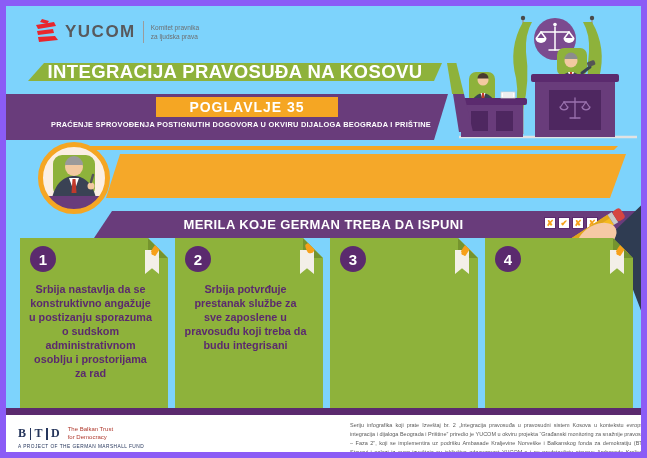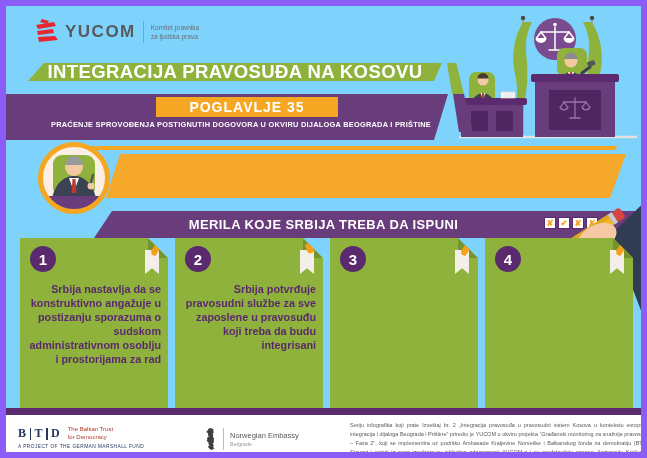--- a/index.html
+++ b/index.html
@@ -70,21 +70,21 @@
   .card-ribbon{position:absolute;top:12px;right:9px;width:14px;height:24px;background:#f3efe8;
     clip-path:polygon(0 0,100% 0,100% 100%,50% 76%,0 100%);}
   .card-number{
     position:absolute;top:8px;left:10px;width:26px;height:26px;border-radius:50%;
     background:#5B2A6E;color:#fff;font-size:15px;font-weight:bold;
     display:flex;align-items:center;justify-content:center;
   }
   .card-mark{position:absolute;top:-12px;right:-5px;font-size:31px;font-weight:bold;transform:rotate(-6deg);}
   .mark-x,.mark-check{color:#F6A01A;}
   .card-text{
-    position:absolute;top:44px;left:9px;right:7px;text-align:right;
+    position:absolute;top:44px;left:9px;right:16px;text-align:center;
     color:#5B2A6E;font-weight:bold;font-size:10.8px;line-height:1.3;
   }
   .card.white-text .card-text{color:#fff;}
   .card.left-text .card-text{text-align:left;top:36px;left:12px;right:10px;}
   .bottom-strip{position:absolute;left:0;top:402px;width:647px;height:7px;background:#5B2A6E;}
   
   .courtroom{position:absolute;left:443px;top:4px;width:202px;height:133px;}
   .hand-pencil{position:absolute;left:537px;top:186px;width:110px;height:150px;pointer-events:none;}
   
   .footer{position:absolute;left:0;top:409px;width:647px;height:48px;background:#fff;}
@@ -227,21 +227,21 @@
       <circle cx="36" cy="25" r="9" fill="#F2C9A0"></circle>
       <path d="M27,23 a9,9 0 0 1 18,0 Z" fill="#9a9a9a"></path>
       <circle cx="53" cy="44" r="3.5" fill="#F2C9A0"></circle>
       <line x1="53" y1="40" x2="55" y2="33" stroke="#555" stroke-width="2.5" stroke-linecap="round"></line>
       <rect x="10" y="54" width="52" height="18" fill="#693C7B"></rect>
     </g>
     <circle cx="36" cy="36" r="33.5" fill="none" stroke="#F5A623" stroke-width="5"></circle>
   </svg>
 
   <div class="criteria-banner">
-    <div class="criteria-heading">MERILA KOJE SRBIJA TREBA DA ISPUNI</div>
+    <div class="criteria-heading">MERILA KOJE GERMAN TREBA DA ISPUNI</div>
     <div class="checkbox-row">
       <span class="cb mark-x">✘</span>
       <span class="cb mark-check">✔</span>
       <span class="cb mark-x">✘</span>
       <span class="cb mark-x">✘</span>
     </div>
   </div>
 
   <svg class="hand-pencil" viewBox="0 0 110 150">
     <polygon points="110,2 60,50 84,82 110,150" fill="#2F3C52"></polygon>
@@ -263,21 +263,21 @@
     <div class="card-ribbon"></div>
     <div class="card-number">1</div>
     <div class="card-mark mark-x">✘</div>
     <div class="card-text">Srbija nastavlja da se konstruktivno angažuje u postizanju sporazuma o sudskom administrativnom osoblju i prostorijama za rad</div>
   </div>
   <div class="card" style="left:169px;">
     <div class="card-fold"></div>
     <div class="card-ribbon"></div>
     <div class="card-number">2</div>
     <div class="card-mark mark-check">✔</div>
-    <div class="card-text">Srbija potvrđuje pravosudni službe za sve zaposlene u pravosuđu koji treba da budu integrisani</div>
+    <div class="card-text">Srbija potvrđuje prestanak službe za sve zaposlene u pravosuđu koji treba da budu integrisani</div>
   </div>
   <div class="card white-text left-text" style="left:324px;">
     <div class="card-fold"></div>
     <div class="card-ribbon"></div>
     <div class="card-number">3</div>
     <div class="card-mark mark-x">✘</div>
   </div>
   <div class="card white-text" style="left:479px;">
     <div class="card-fold"></div>
     <div class="card-ribbon"></div>
@@ -298,27 +298,17 @@
             <span>D</span>
         </span>
         <span class="btd-name">
           <span>The Balkan Trust</span><br>
           <span>for Democracy</span>
         </span>
       </div>
       <div class="btd-sub">A PROJECT OF THE GERMAN MARSHALL FUND</div>
     </div>
 
-    <div class="embassy">
-      <svg width="15" height="22" viewBox="0 0 15 22">
-        <path d="M8,0 C5,1 6.5,3 4,4 C7.5,5 5,7 7,8.5 C3.5,9.5 6.5,11.5 4.5,13 C8,14 5.5,16 7.5,17.5 C4.5,18.5 7,20.5 9.5,22 L12.5,20.5 C10,19 13,17 10.5,15.5 C13.5,14 10.5,12 12.5,10.5 C9.5,9.5 12.5,7.5 10.5,6 C13,5 10.5,2.5 11.5,1 Z" fill="#3f3f3f"></path>
-      </svg>
-      <span class="embassy-div"></span>
-      <span>
-        <div class="embassy-name">Norwegian Embassy</div>
-        <div class="embassy-city">Belgrade</div>
-      </span>
-    </div>
 
     <div class="disclaimer">Seriju infografika koji prate Izveštaj br. 2 „Integracija pravosuđa u pravosudni sistem Kosova u kontekstu evropskih integracija i dijaloga Beograda i Prištine” priredio je YUCOM u okviru projekta “Građanski monitoring za snažnije pravosuđe – Faza 2”, koji se implementira uz podršku Ambasade Kraljevine Norveške i Balkanskog fonda za demokratiju (BTD). Stavovi i nalazi iz ovog izveštaja su isključivo odgovornost YUCOM-a i ne predstavljaju stavove Ambasade Kraljevine Norveške i Balkanskog fonda za demokratiju (BTD).</div>
   </div>
 
 </div>
 
 </body></html>

